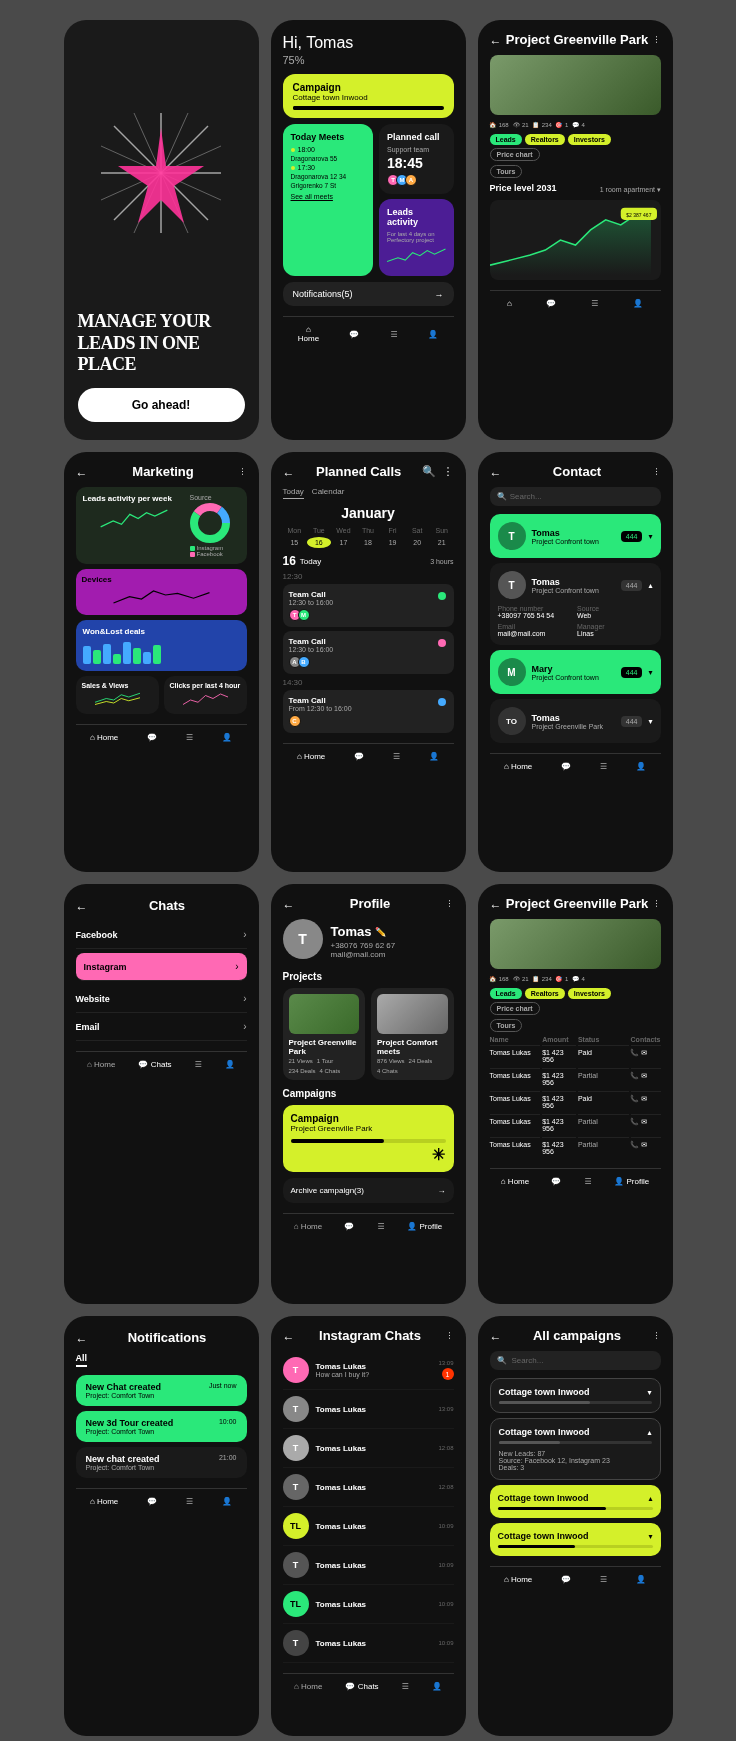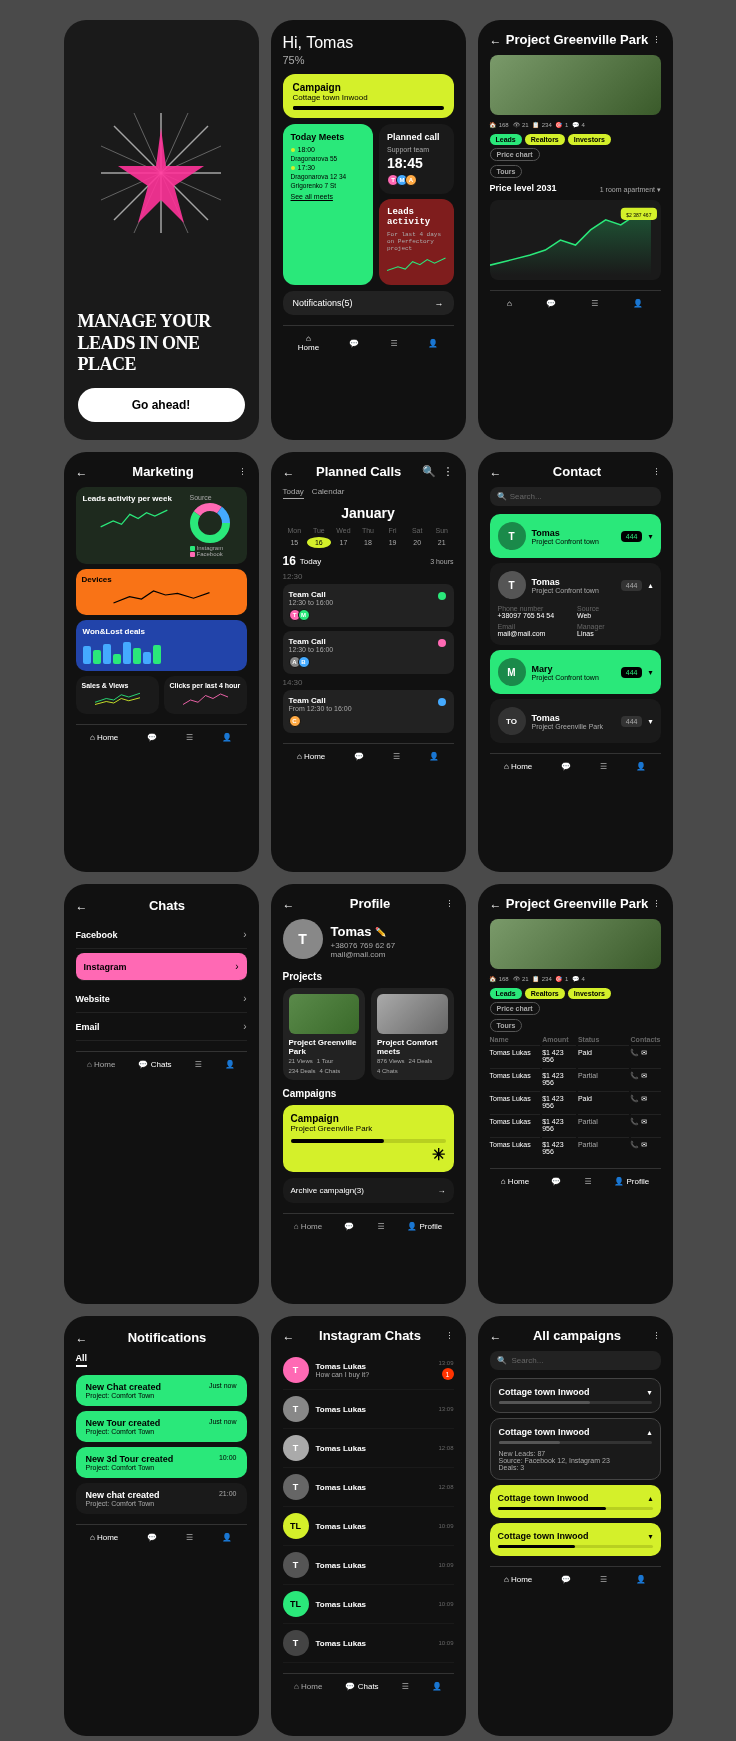--- a/index.html
+++ b/index.html
@@ -163,21 +163,21 @@
     .tag-outline { border: 1px solid #555; color: #aaa; }
     .section-title { font-size: 9px; font-weight: 700; margin-bottom: 4px; }
     .chart-area {
       background: #1a1a1a;
       border-radius: 8px;
       height: 80px;
       position: relative;
       overflow: hidden;
     }
     .pink-card {
-      background: #f97316;
+      background: #a21caf;
       border-radius: 10px;
       padding: 6px;
       margin-bottom: 5px;
       color: #000;
     }
 
     
     .calendar-header { font-size: 14px; font-weight: 700; margin-bottom: 4px; text-align: center; }
     .calendar-grid { display: grid; grid-template-columns: repeat(7, 1fr); gap: 1px; margin-bottom: 6px; }
     .cal-day { font-size: 7px; text-align: center; padding: 2px; color: #aaa; }
@@ -375,21 +375,21 @@
         <div class="dark-card" style="background:#1a1a1a;">
           <div class="card-label">Planned call</div>
           <div style="font-size:7px;color:#aaa;">Support team</div>
           <div style="font-size:14px;font-weight:700;color:#fff;margin-top:2px;">18:45</div>
           <div style="display:flex;margin-top:3px;">
             <div class="mini-avatar" style="background:#ff69b4;">T</div>
             <div class="mini-avatar" style="background:#4af;">M</div>
             <div class="mini-avatar" style="background:#fa4;">A</div>
           </div>
         </div>
-        <div class="dark-card" style="background:#7f1d1d;font-family:Liberation Mono, monospace;">
+        <div class="dark-card" style="background:#4c1d95;">
           <div class="card-label">Leads activity</div>
           <div style="font-size:6px;color:#aaa;">For last 4 days on Perfectory project</div>
           <svg viewBox="0 0 80 25" style="width:100%;height:20px;margin-top:3px;">
             <polyline points="0,20 15,15 25,18 35,8 45,12 55,5 65,10 80,3" fill="none" stroke="#2ae87a" stroke-width="1.5"></polyline>
           </svg>
         </div>
       </div>
     </div>
     <div class="notif-bar">
       <span>Notifications(5)</span>
@@ -856,27 +856,20 @@
     <div style="font-size:9px;font-weight:600;margin-bottom:8px;border-bottom:2px solid #fff;display:inline-block;padding-bottom:2px;">All</div>
     <div class="notif-item notif-green">
       <div style="display:flex;justify-content:space-between;">
         <span class="notif-title">New Chat created</span>
         <span style="font-size:7px;">Just now</span>
       </div>
       <div style="font-size:7px;">Project: Comfort Town</div>
     </div>
     <div class="notif-item notif-green">
       <div style="display:flex;justify-content:space-between;">
-        <span class="notif-title">New Tour created</span>
-        <span style="font-size:7px;">Just now</span>
-      </div>
-      <div style="font-size:7px;">Project: Comfort Town</div>
-    </div>
-    <div class="notif-item notif-green">
-      <div style="display:flex;justify-content:space-between;">
         <span class="notif-title">New 3d Tour created</span>
         <span style="font-size:7px;">10:00</span>
       </div>
       <div style="font-size:7px;">Project: Comfort Town</div>
     </div>
     <div class="notif-item notif-dark">
       <div style="display:flex;justify-content:space-between;">
         <span class="notif-title">New chat created</span>
         <span style="font-size:7px;color:#aaa;">21:00</span>
       </div>

